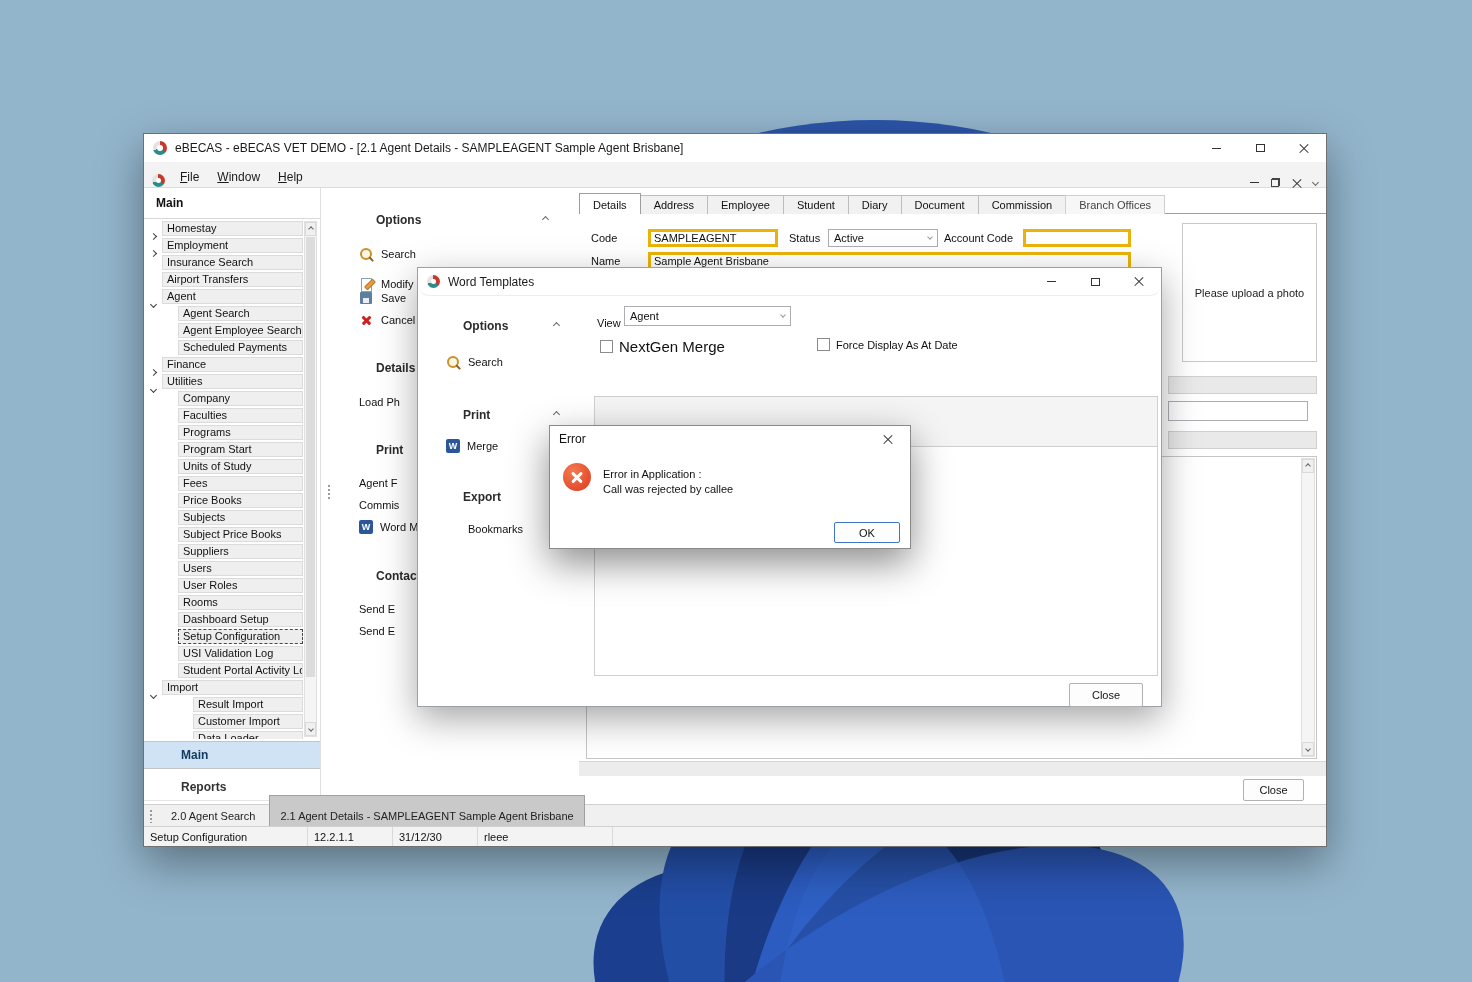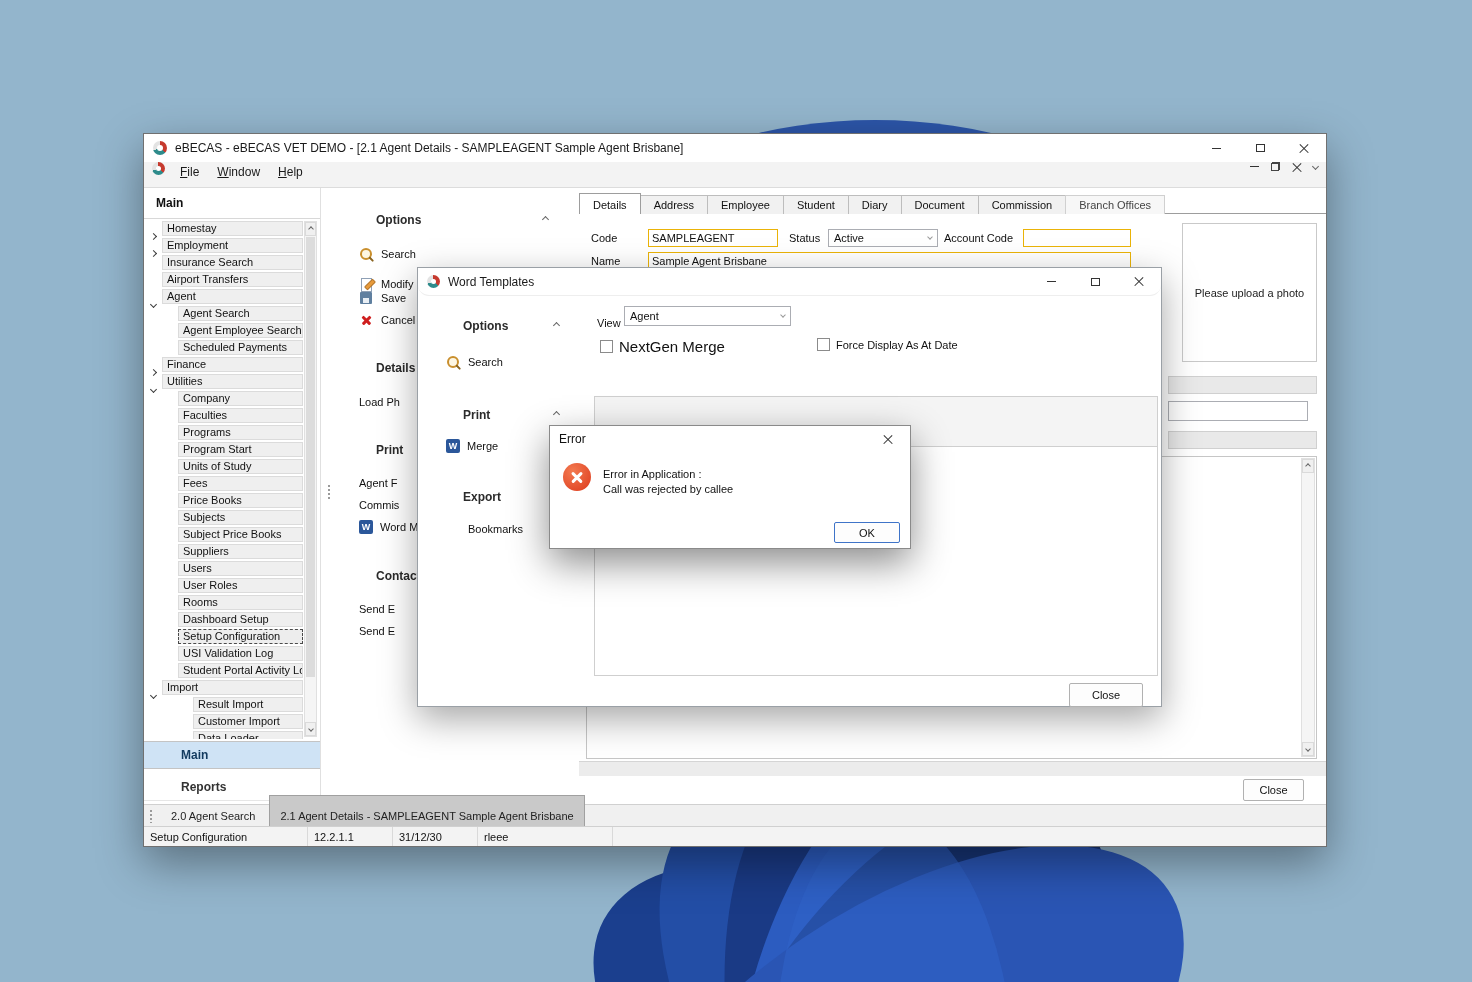--- a/index.html
+++ b/index.html
@@ -49,21 +49,21 @@
   .ic-word { background:#2b579a; border-radius:2px; width:14px; height:14px; }
   .ic-word i { position:absolute; inset:0; font-style:normal; color:#fff; font-size:9px; font-weight:bold;
                display:flex; align-items:center; justify-content:center; }
   .funnel { width:0; height:0; border-left:4px solid transparent; border-right:4px solid transparent; border-top:5px solid #b0b0b0; }
 
   
   .window { position:absolute; left:143px; top:133px; width:1184px; height:714px; background:#f4f4f4;
             border:1px solid #707070; box-shadow:0 16px 42px rgba(0,0,0,.38); z-index:1; }
   .titlebar { height:28px; background:#fff; display:flex; align-items:center; padding-left:9px; }
   .titlebar .title { font-size:12px; color:#1a1a1a; margin-left:8px; white-space:nowrap; }
-  .menubar { height:26px; background:#f3f3f3; border-bottom:1px solid #dcdcdc; display:flex; align-items:flex-start; padding-left:8px; }
+  .menubar { height:26px; background:#f3f3f3; border-bottom:1px solid #dcdcdc; display:flex; align-items:flex-end; padding-left:8px; }
   .menubar .logo { width:13px; height:13px; margin-right:6px; }
   .menu-item { display:inline-block; font-size:12px; padding:3px 9px; color:#1a1a1a; }
   .menu-item::first-letter { text-decoration:underline; }
   .mdi-controls { margin-left:auto; display:flex; align-items:center; gap:12px; padding-right:8px; }
 
   .workarea { position:absolute; top:54px; left:0; right:0; bottom:42px; background:#fff; }
 
   
   .sidebar { position:absolute; left:0; top:0; width:177px; bottom:0; background:#fff; border-right:1px solid #e0e0e0; }
   .sidebar-header { height:31px; border-bottom:1px solid #d8d8d8; display:flex; align-items:center; padding-left:12px;
@@ -95,21 +95,21 @@
 
   
   .content { position:absolute; left:435px; top:0; right:0; bottom:0; background:#fff; }
   .tabs { position:absolute; left:0; top:5px; height:21px; display:flex; align-items:flex-end; z-index:2; }
   .tab { font-size:11px; padding:3px 13px 3px; background:#f1f1f1; border:1px solid #bdbdbd; border-bottom:none;
          margin-right:-1px; height:19px; white-space:nowrap; }
   .tab[data-active="true"] { background:#fff; height:21px; border-color:#9d9d9d; position:relative; z-index:3; padding-top:5px; }
   .tab[data-muted="true"] { background:#f7f7f7; border-color:#d0d0d0; color:#444; }
   .tabs-underline { position:absolute; left:0; right:0; top:25px; border-bottom:1px solid #9d9d9d; z-index:1; }
   .flabel { position:absolute; font-size:11px; }
-  .finput { position:absolute; height:18px; border:1px solid #eab308; background:#fff; font-size:11px; padding:0 3px;
+  .finput { position:absolute; height:18px; border:3px solid #eab308; background:#fff; font-size:11px; padding:0 3px;
             font-family:inherit; color:#111; }
   .combo { border:1px solid #abadb3; background:#fff; display:flex; align-items:center; padding:0 5px; font-size:11px; position:absolute; }
   .combo .chev { margin-left:auto; width:4px; height:4px; border-color:#9a9a9a; transform:rotate(45deg); margin-top:-2px; }
   .photo-box { position:absolute; left:603px; top:35px; width:135px; height:139px; border:1px solid #c9c9c9; background:#fff;
                display:flex; align-items:center; justify-content:center; font-size:11px; color:#222; }
   .frag-bar { position:absolute; background:#e9e9e9; border:1px solid #d0d0d0; }
   .frag-input { position:absolute; background:#fff; border:1px solid #abadb3; }
   .frag-panel { position:absolute; left:7px; top:268px; width:731px; height:303px; background:#fff; border:1px solid #c6c6c6; }
   .frag-strip { position:absolute; left:0; right:0; top:573px; height:15px; background:#ececec; border-top:1px solid #d5d5d5; }
   .content-close { position:absolute; left:664px; top:591px; width:61px; height:22px; }

